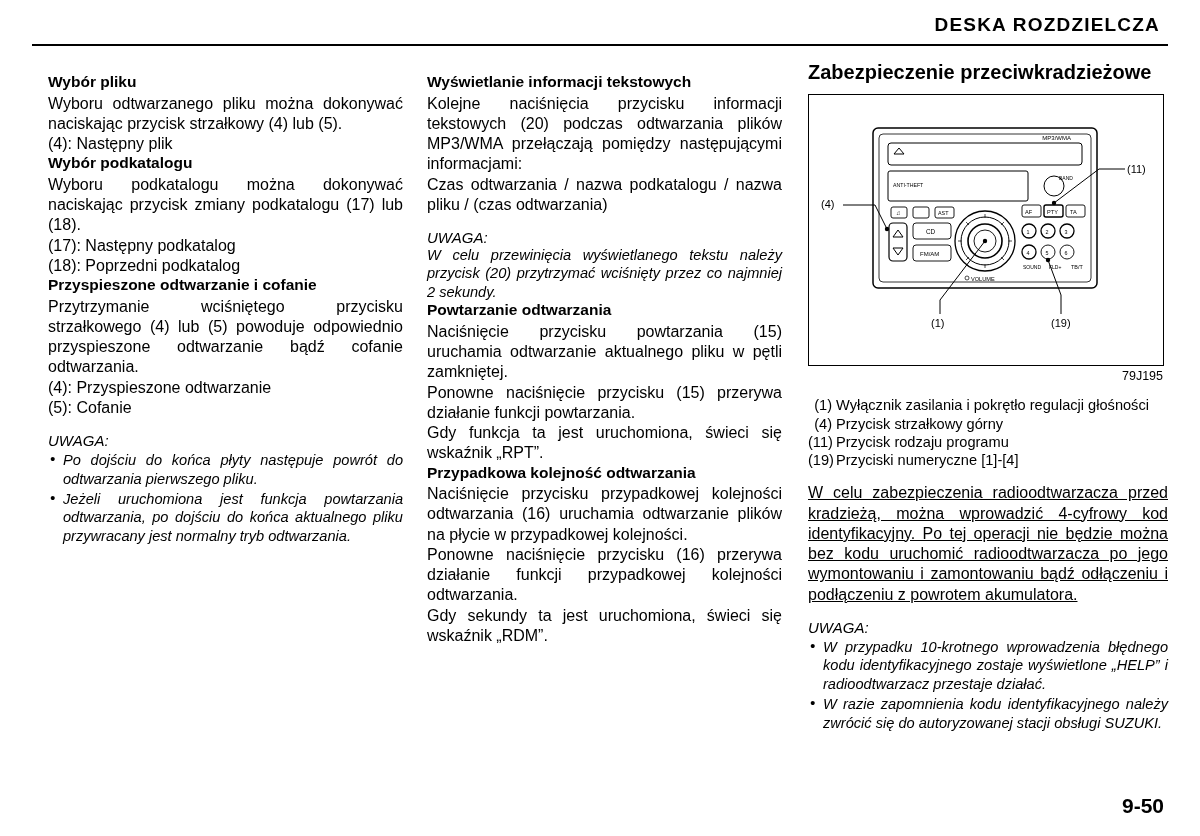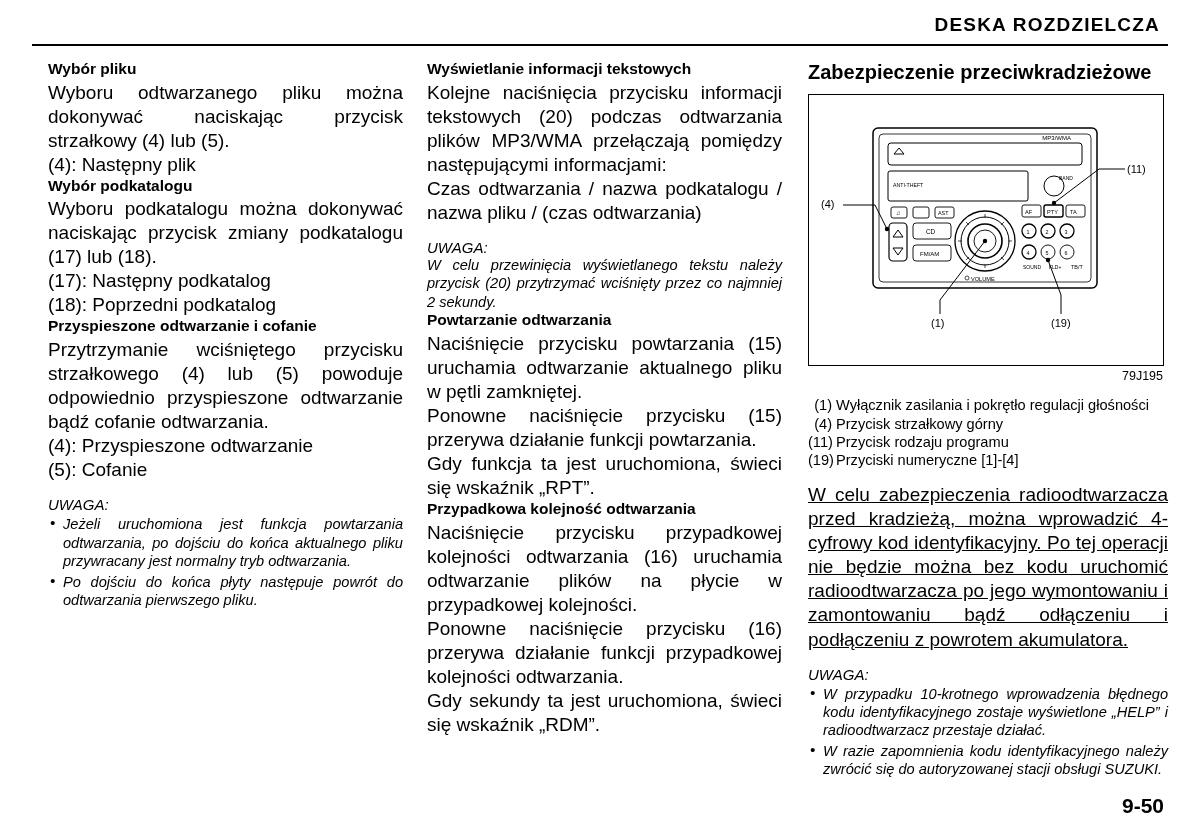--- a/index.html
+++ b/index.html
@@ -46,25 +46,25 @@
   .col-1 { left: 48px;  width: 355px; }
   .col-2 { left: 427px; width: 355px; }
   .col-3 { left: 808px; width: 360px; }
 
   h2.sec {
     font-size: 15.5px;
     font-weight: bold;
     margin: 0 0 2px 0;
     line-height: 1.2;
   }
-  h2.sec.first { margin-top: 0; }
+  h2.sec.first { margin-top: 13px; }
   .sec-gap { margin-top: 16px; }
 
   p.body {
-    font-size: 19px;
+    font-size: 16px;
     line-height: 1.265;
     margin: 0;
     text-align: justify;
     text-justify: inter-word;
   }
   p.body.nj { text-align: left; }
 
   .note-title {
     font-style: italic;
     font-size: 15px;
@@ -167,22 +167,22 @@
     <p class="body nj">(17): Następny podkatalog</p>
     <p class="body nj">(18): Poprzedni podkatalog</p>
 
     <h2 class="sec sec-gap">Przyspieszone odtwarzanie i cofanie</h2>
     <p class="body">Przytrzymanie wciśniętego przycisku strzałkowego (4) lub (5) powoduje odpowiednio przyspieszone odtwarzanie bądź cofanie odtwarzania.</p>
     <p class="body nj">(4): Przyspieszone odtwarzanie</p>
     <p class="body nj">(5): Cofanie</p>
 
     <p class="note-title">UWAGA:</p>
     <ul class="bullets">
+      <li>Po dojściu do końca płyty następuje powrót do odtwarzania pierwszego pliku.</li>
       <li>Jeżeli uruchomiona jest funkcja powtarzania odtwarzania, po dojściu do końca aktualnego pliku przywracany jest normalny tryb odtwarzania.</li>
-      <li>Po dojściu do końca płyty następuje powrót do odtwarzania pierwszego pliku.</li>
     </ul>
   </div>
 
   <div class="col col-2">
 
     <h2 class="sec first">Wyświetlanie informacji tekstowych</h2>
     <p class="body">Kolejne naciśnięcia przycisku informacji tekstowych (20) podczas odtwarzania plików MP3/WMA przełączają pomiędzy następującymi informacjami:</p>
     <p class="body">Czas odtwarzania / nazwa podkatalogu / nazwa pliku / (czas odtwarzania)</p>
 
     <p class="note-title">UWAGA:</p>

